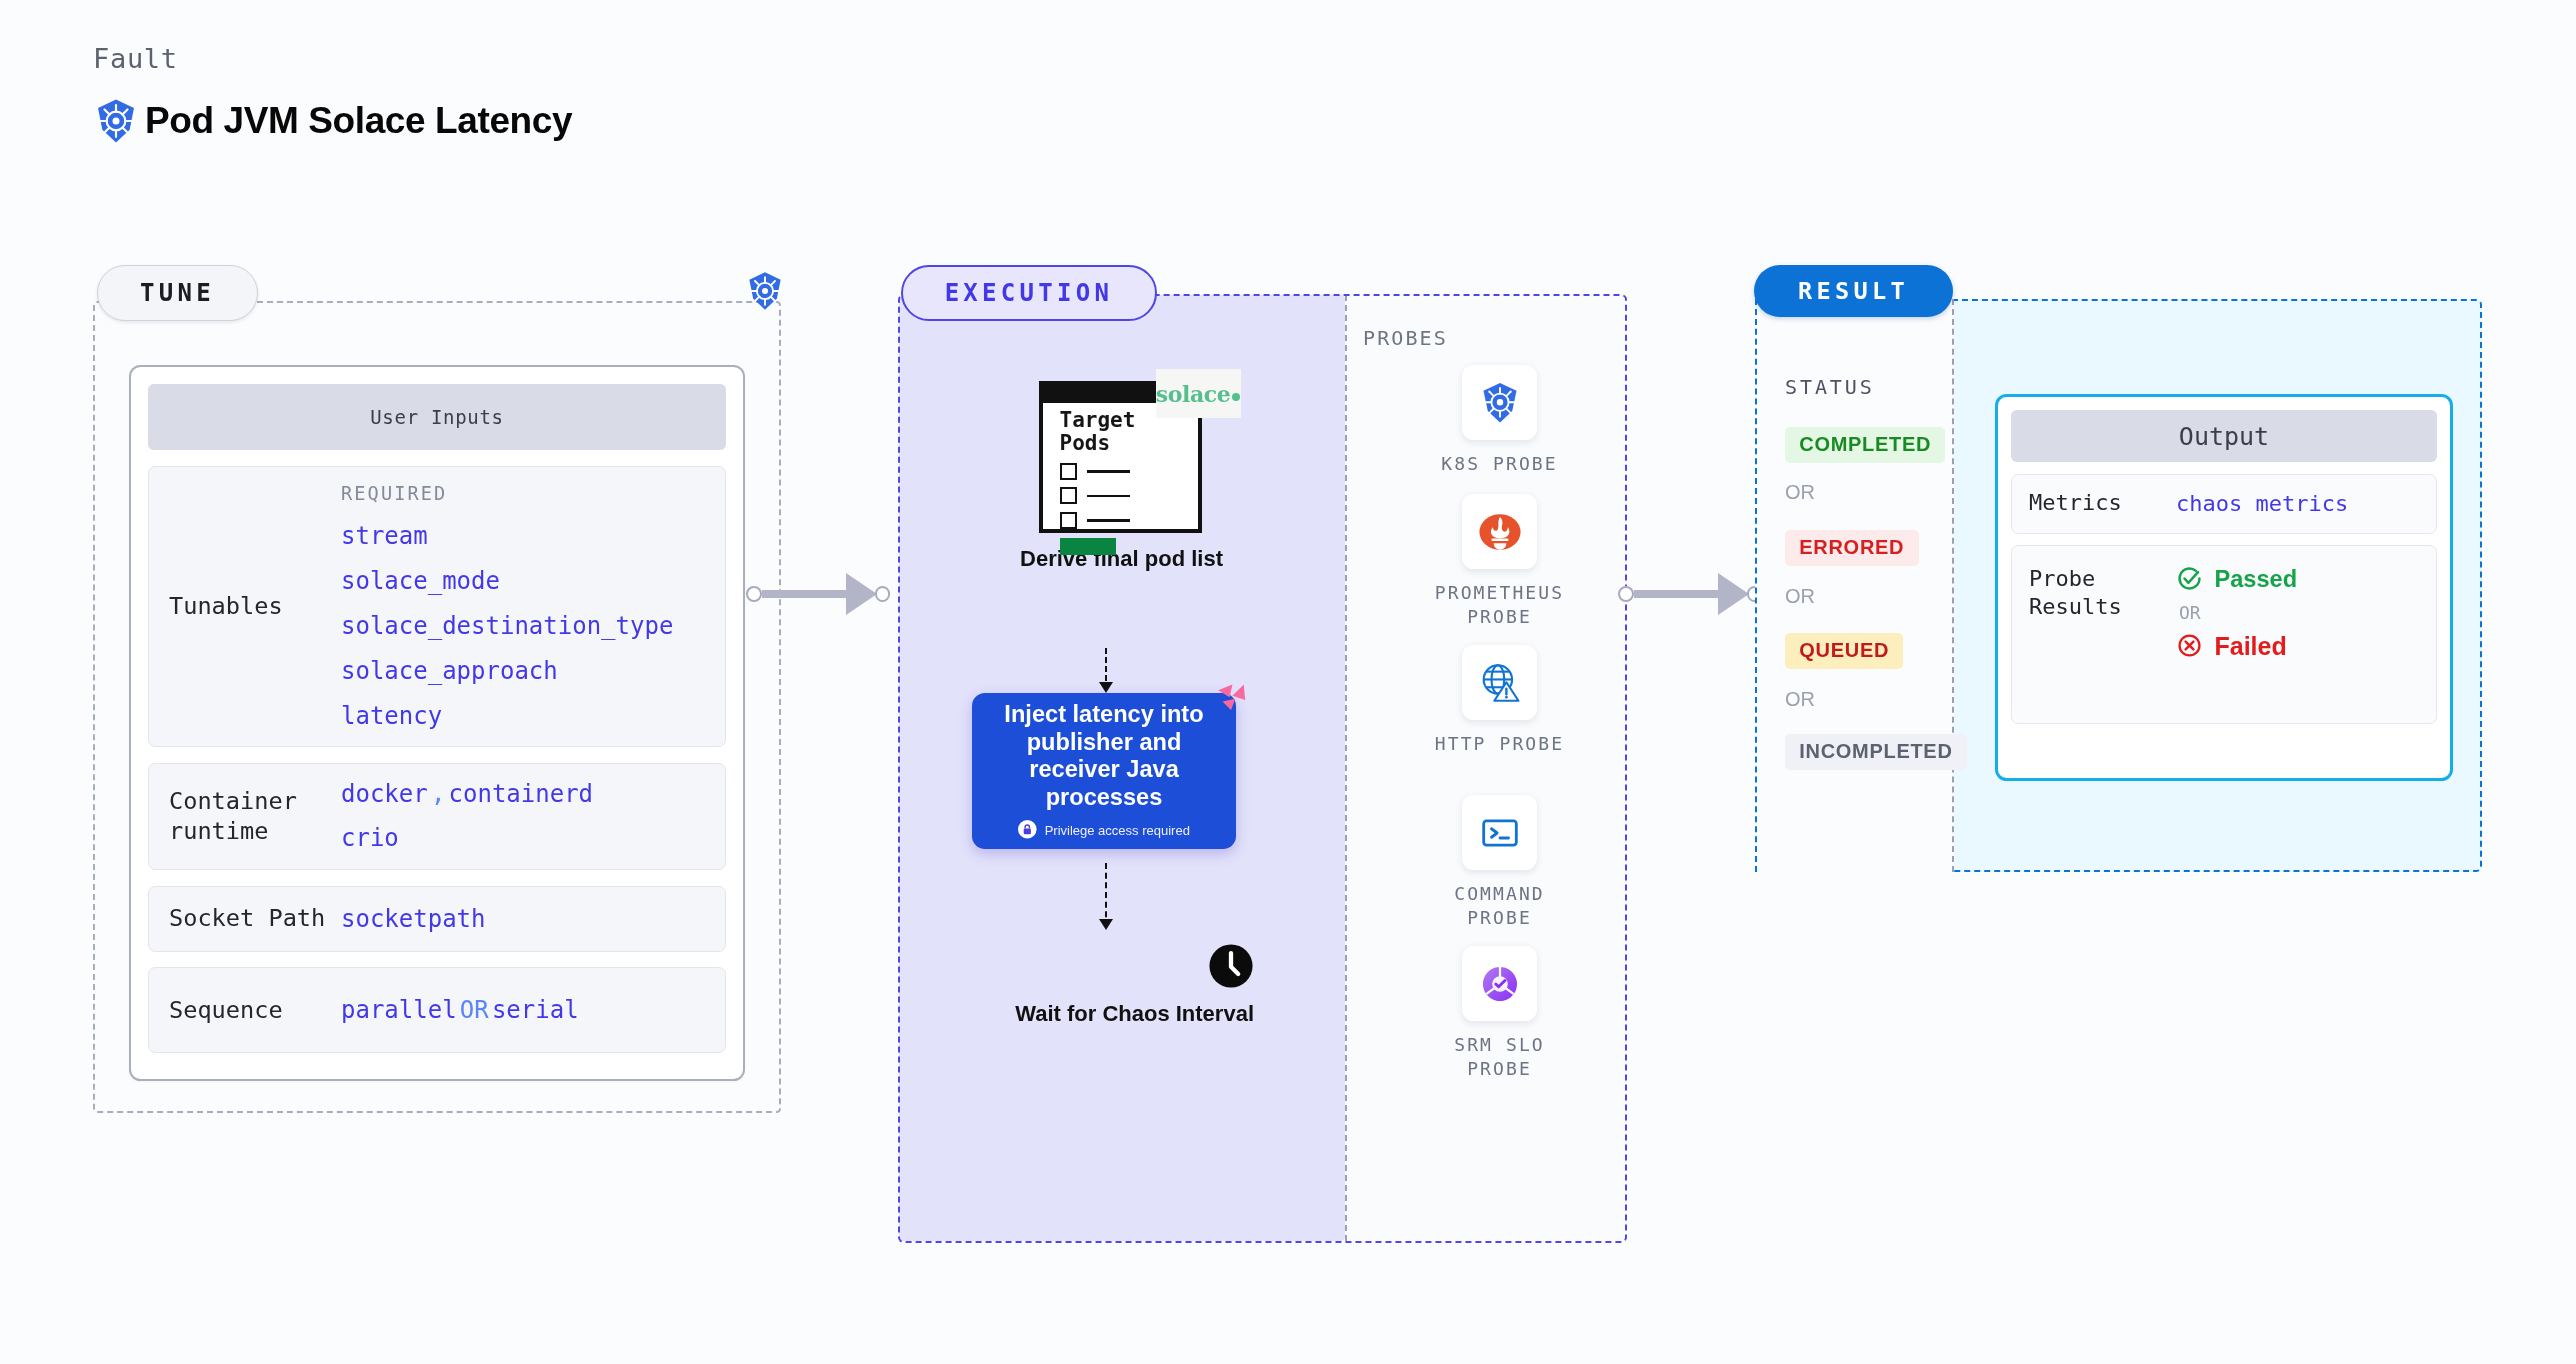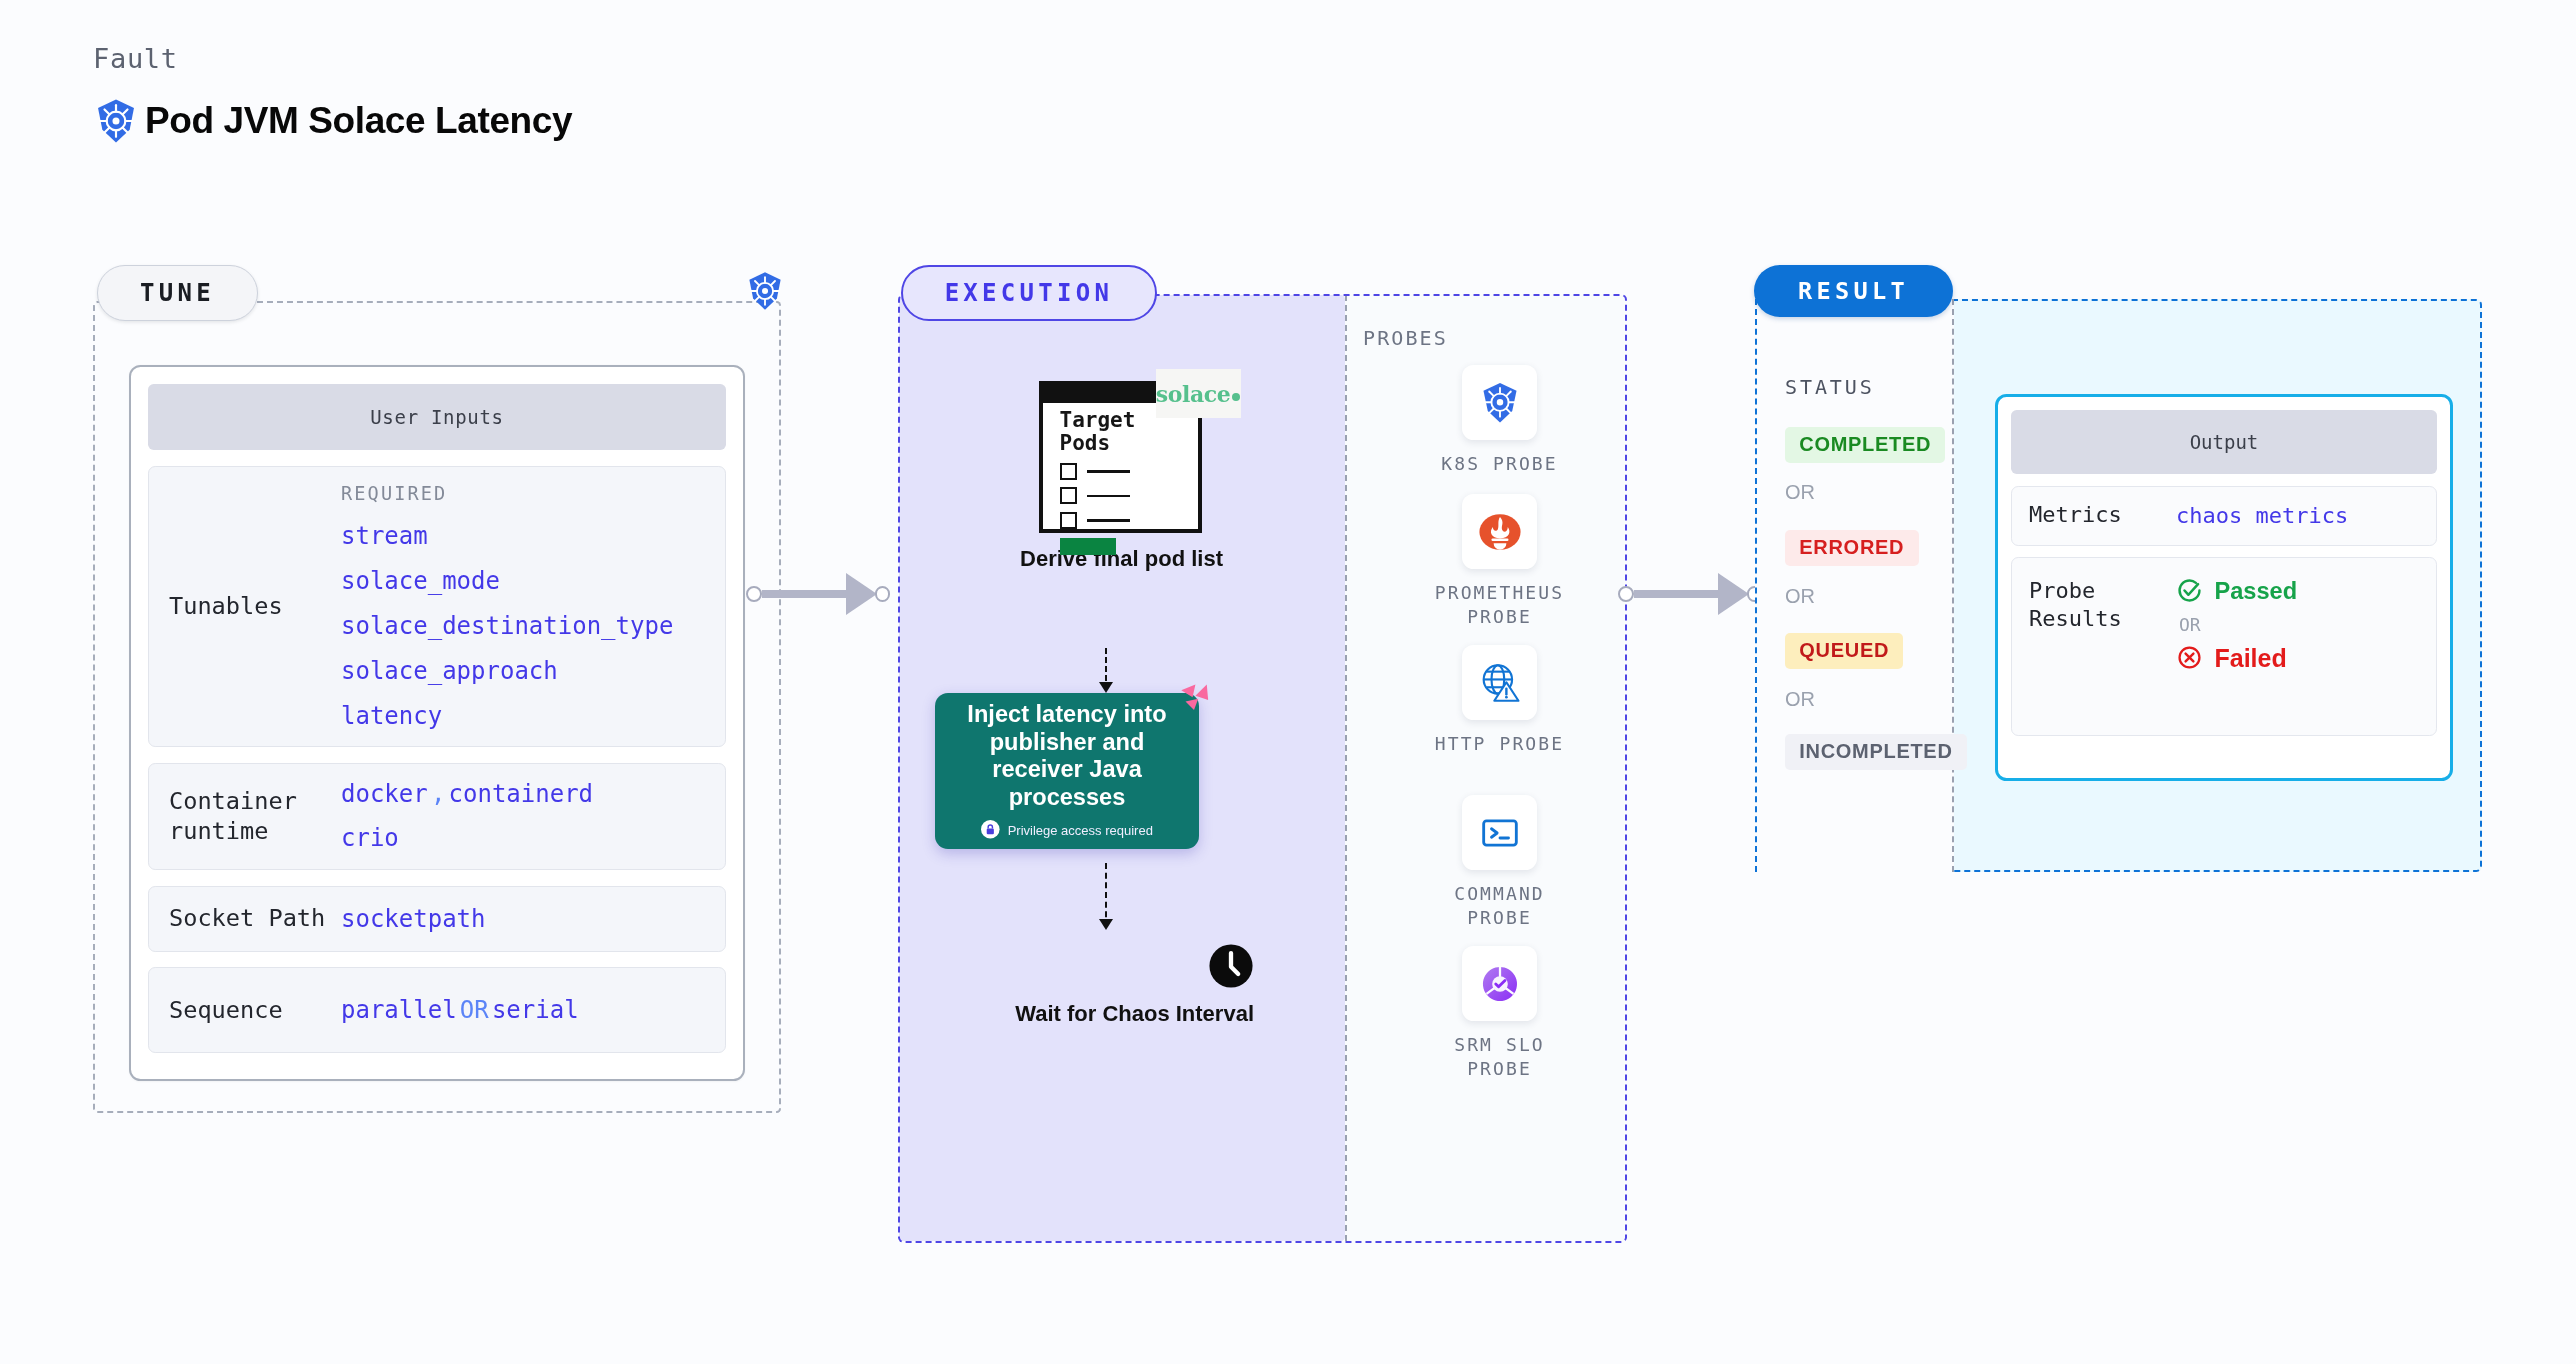--- a/index.html
+++ b/index.html
@@ -144,22 +144,22 @@
   }
   .v-arrow{position:absolute;width:1.4px;}
   .v-arrow .dline{
     border-left:2.1px dashed #111;height:100%;margin-left:0;
   }
   .v-arrow .ahead{
     position:absolute;left:-6.4px;bottom:-2.9px;width:0;height:0;
     border-left:7.9px solid transparent;border-right:7.9px solid transparent;border-top:11.5px solid #111;
   }
   #inject-box{
-    position:absolute;left:935px;top:693px;width:264px;height:156px;
-    background:#0f766e;border-radius:13px;box-sizing:border-box;
+    position:absolute;left:972px;top:693px;width:264px;height:156px;
+    background:#1d4ed8;border-radius:13px;box-sizing:border-box;
     display:flex;flex-direction:column;align-items:center;justify-content:center;
     padding:0 18.6px;box-shadow:0 4.3px 13px rgba(60,50,180,.25);
   }
   #inject-text{
     color:#fff;font-size:23.6px;font-weight:bold;line-height:1.17;text-align:center;
     font-family:"Liberation Sans", sans-serif;
   }
   #priv-row{display:flex;align-items:center;gap:7.9px;margin-top:8.6px;}
   #priv-text{color:#f0eeff;font-size:13px;font-family:"Liberation Sans", sans-serif;}
   #litmus-mark{position:absolute;right:-11.5px;top:-13px;}
@@ -196,23 +196,23 @@
   }
   .or-text{
     position:absolute;font-size:20px;color:#9aa1ae;font-family:"Liberation Sans", sans-serif;
   }
 
   #output-card{
     position:absolute;left:1995px;top:394px;width:458px;height:387px;
     background:#ffffff;border:3.6px solid #17aee8;border-radius:11.5px;box-sizing:border-box;
   }
   #output-head{
-    margin:13px 13px 0 13px;height:64px;border-radius:5.7px;background:#d9dbe6;
+    margin:13px 13px 0 13px;height:52px;border-radius:5.7px;background:#d9dbe6;
     display:flex;align-items:center;justify-content:center;
-    font-family:"DejaVu Sans Mono", monospace;font-size:19px;color:#3b3f4a;
+    font-family:"DejaVu Sans Mono", monospace;font-size:25px;color:#3b3f4a;
   }
   .out-row{
     margin:11.5px 13px 0 13px;border:1.4px solid #e4e7ee;border-radius:7.2px;background:#fafbfd;
     display:flex;align-items:center;padding:14.3px 17px;box-sizing:border-box;
   }
   .out-label{
     font-family:"DejaVu Sans Mono", monospace;font-size:22px;color:#23262d;
     width:147px;flex:0 0 147px;line-height:1.3;
   }
   .out-val{font-family:"DejaVu Sans Mono", monospace;font-size:22px;color:#4338e8;}

